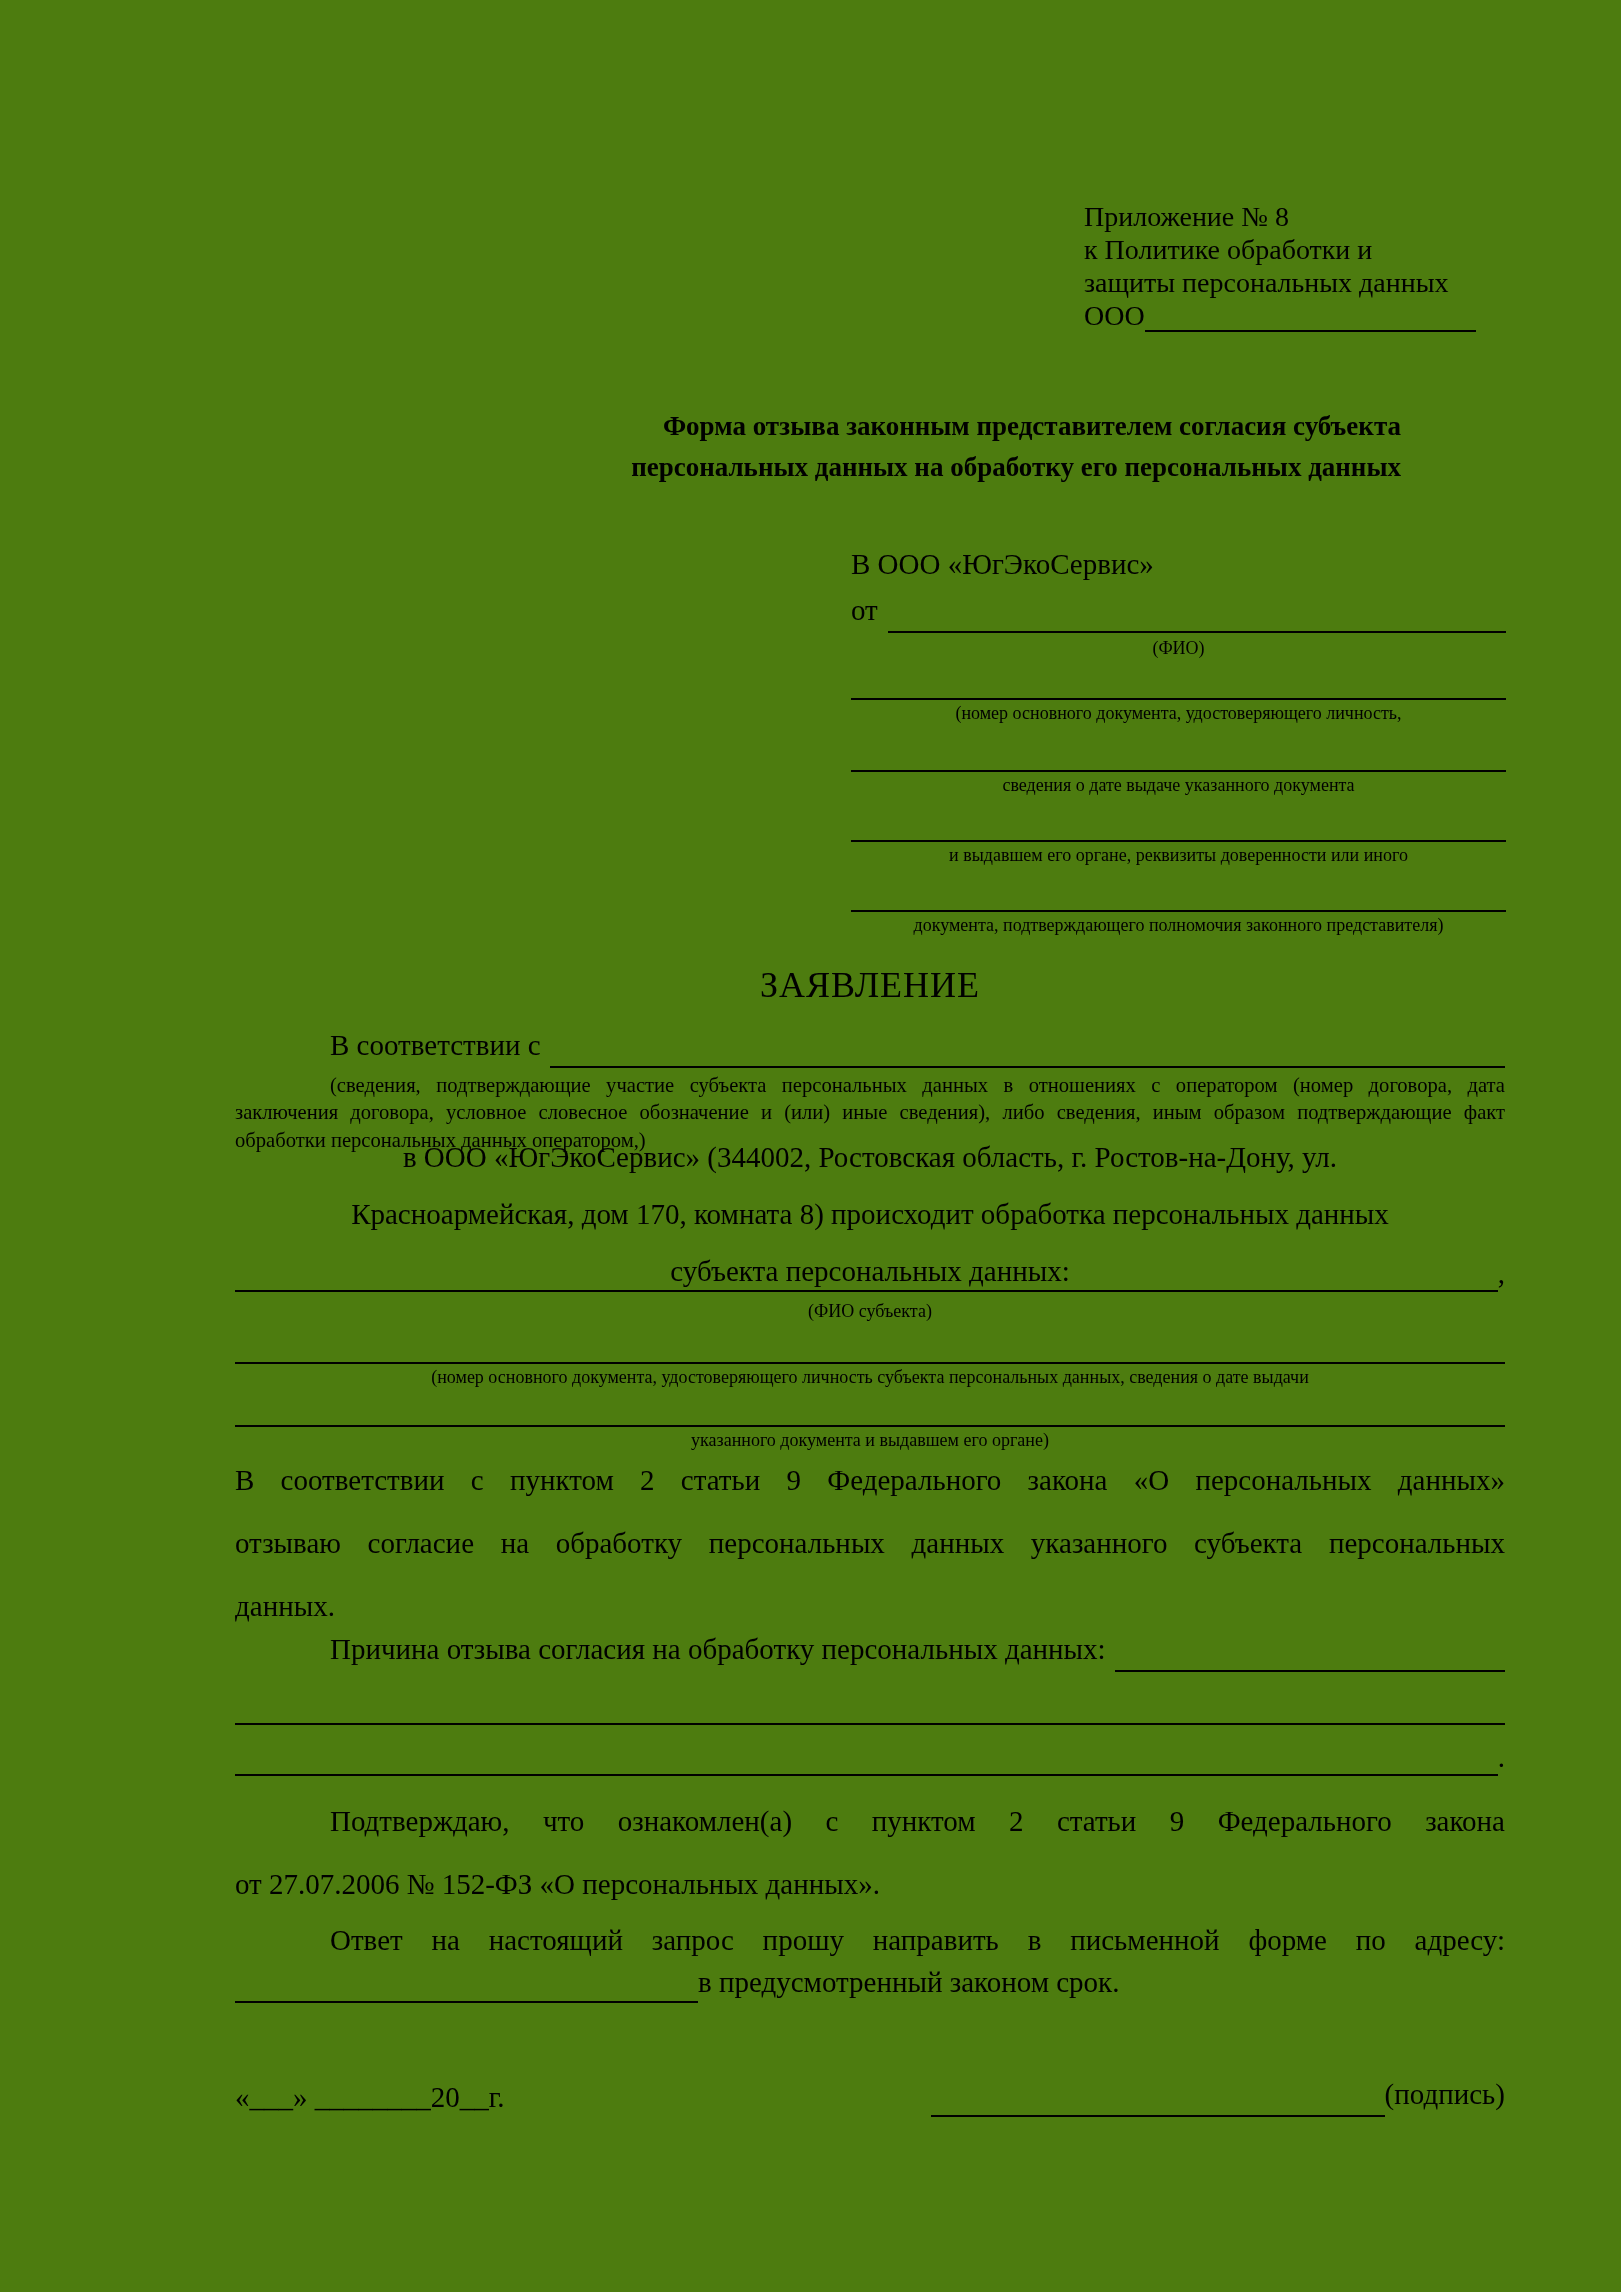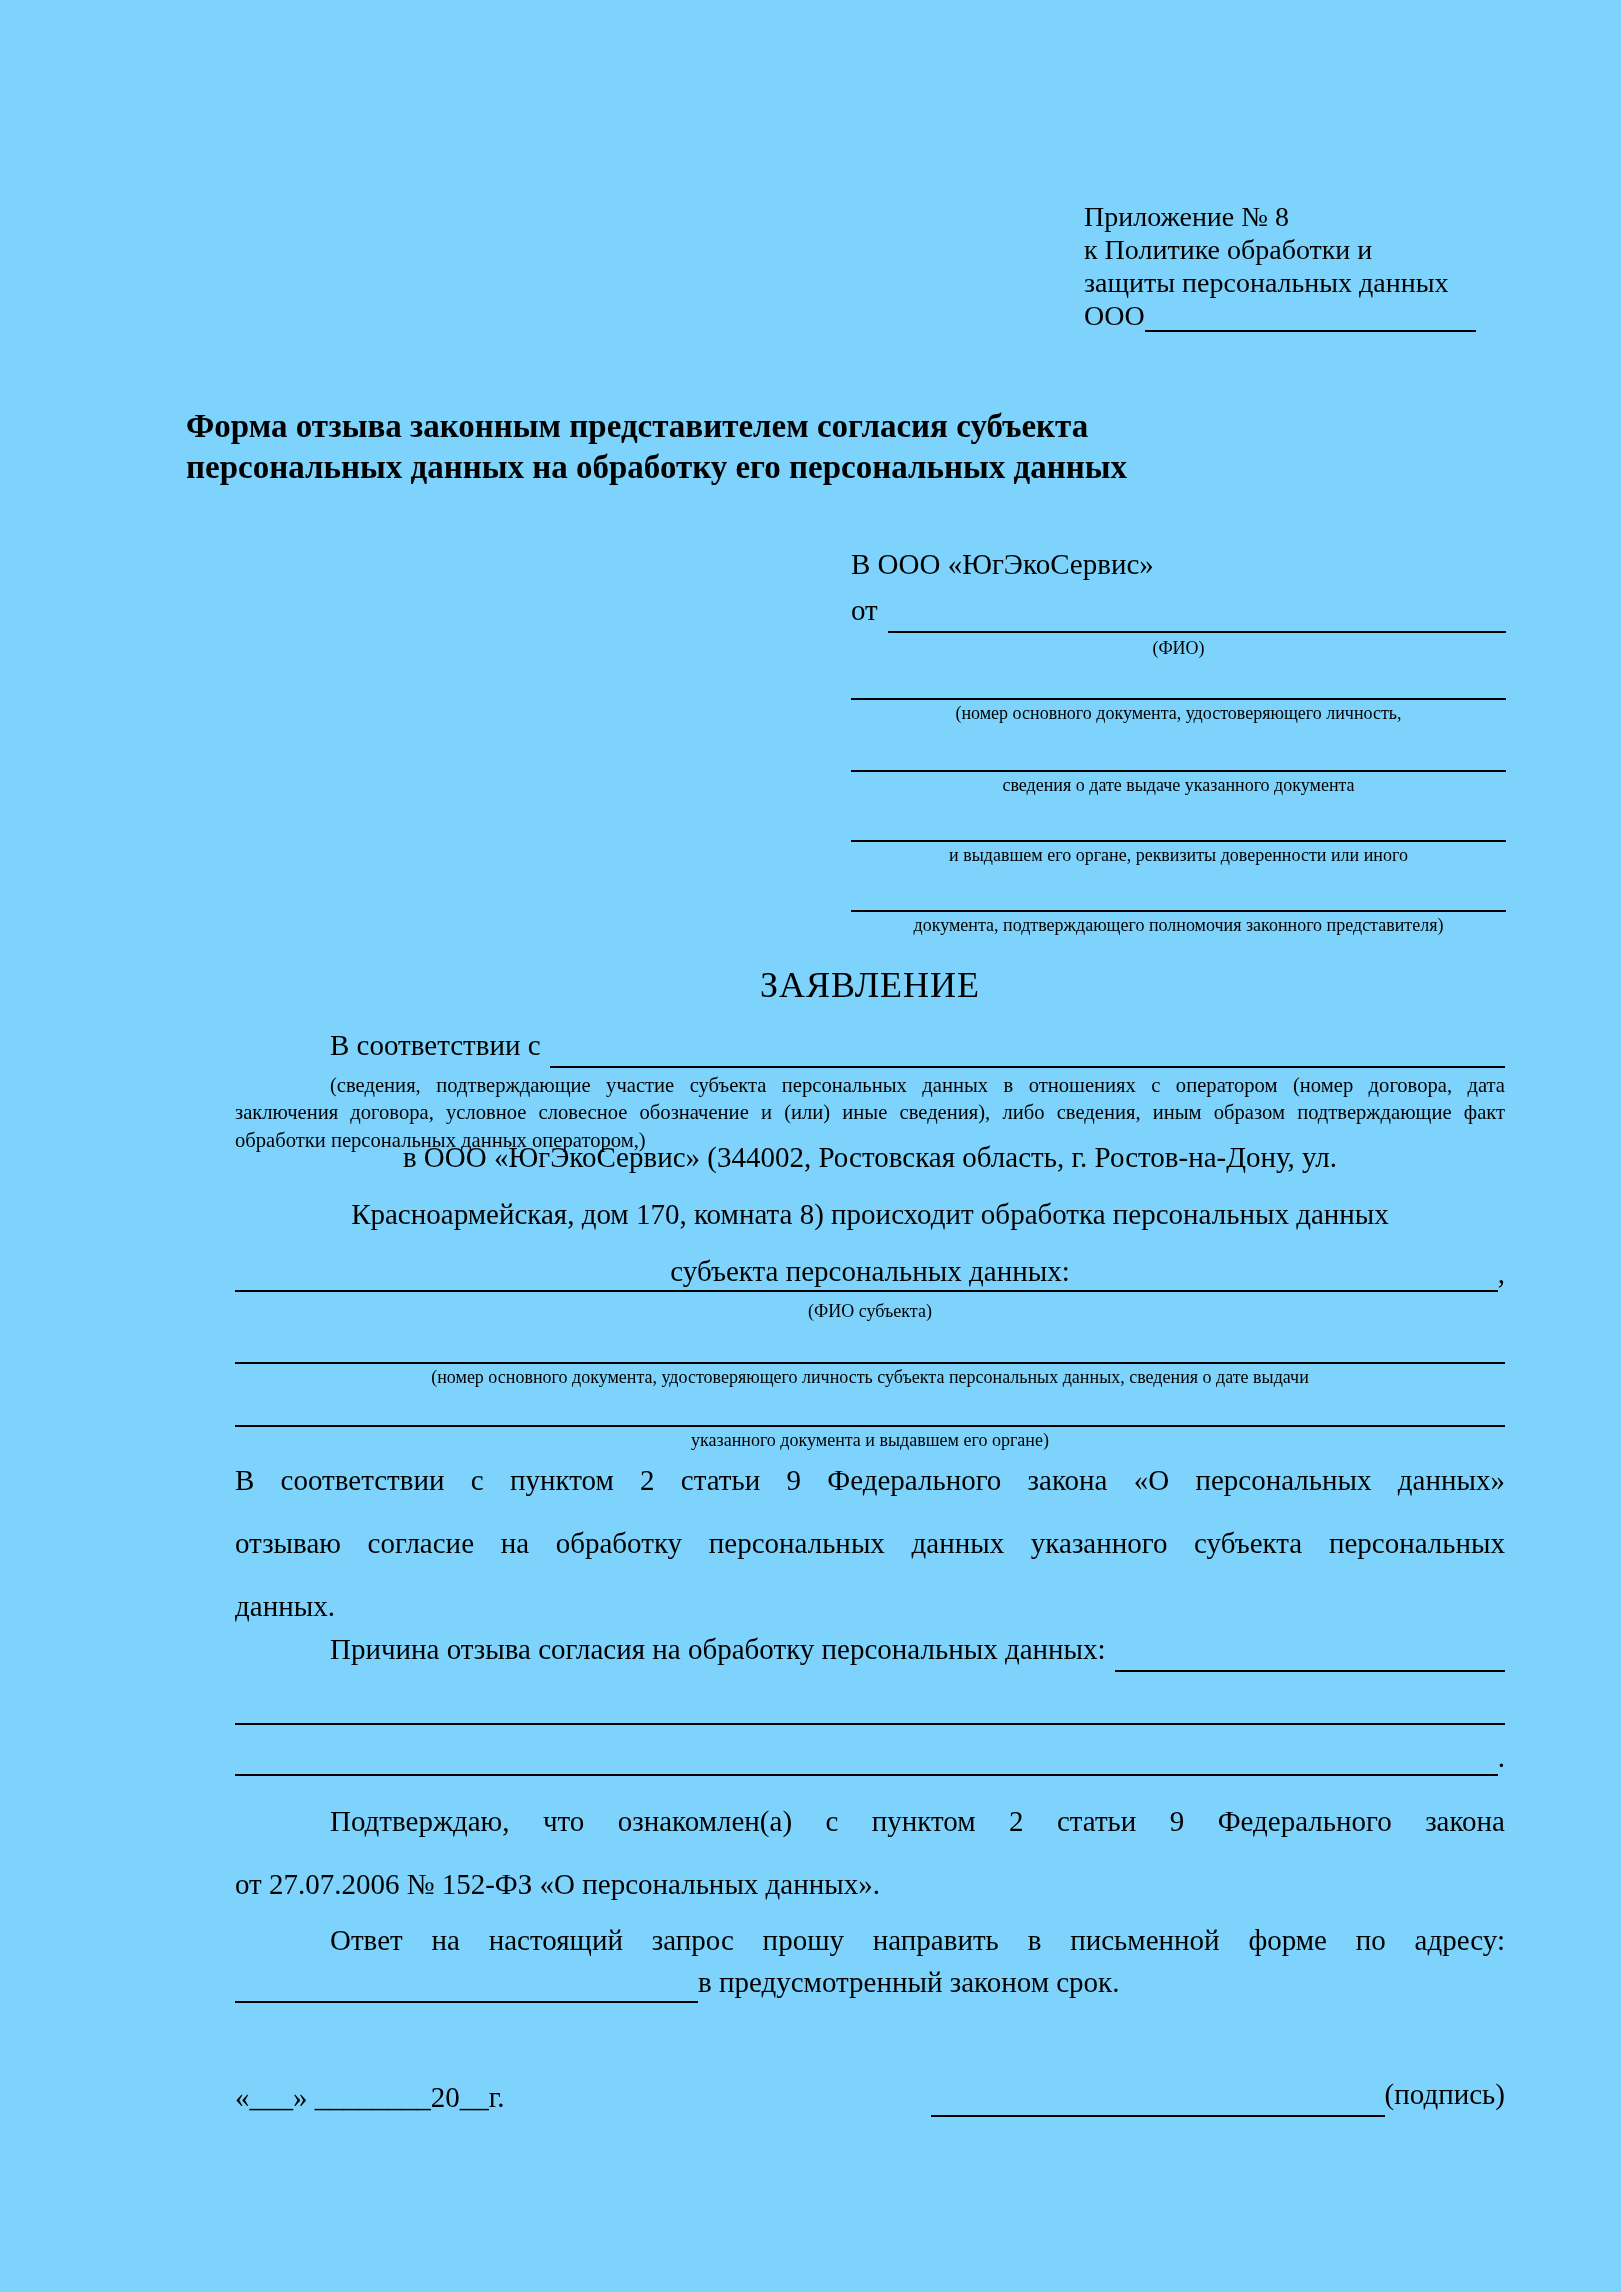--- a/index.html
+++ b/index.html
@@ -1,19 +1,19 @@
 <!DOCTYPE html>
 <html lang="ru"><head>
 <meta charset="utf-8">
 <style>
   html, body { margin:0; padding:0; background:#ffffff; }
   .page {
     position:relative;
     width:1621px; height:2293px;
-    background:#7dd3fc;
+    background:#4d7c0f;
     color:#000;
     font-family:"Liberation Serif", serif;
     overflow:hidden;
   }
   .abs { position:absolute; }
   .c { position:absolute; left:235px; width:1270px; }
   .body-text { font-size:29px; }
   .caption { font-size:18px; line-height:27.4px; text-align:center; }
   .jline { text-align:justify; text-align-last:justify; }
   .fill-row { display:flex; align-items:stretch; }
@@ -23,21 +23,21 @@
   .fill-line { border-bottom:2.9px solid #000; }
   .gap-l { margin-left:9.8px; }
 
   
   .appendix { position:absolute; left:1084px; top:200px; width:392px;
               font-size:28px; line-height:33px; white-space:nowrap; }
   .appendix .fill-row { align-items:stretch; }
 
   
   .title { position:absolute; left:186px; top:406px; width:1215px;
-           font-size:33px; font-weight:bold; line-height:41px; text-align:left; }
+           font-size:27px; font-weight:bold; line-height:41px; text-align:right; }
 
   
   .addressee { position:absolute; left:851px; top:545px; width:655px; font-size:29px; }
   .addressee .to-company { line-height:39px; }
   .addressee .from-row { margin-top:10px; height:39px; font-size:29px; }
   .addressee .fio-caption { margin-top:2px; }
   .addr-line-1 { margin-top:9.8px; height:25.5px; }
   .addr-line   { margin-top:9.8px; height:33px; }
   .addr-line-t8 { margin-top:7.8px; height:33px; }
 

